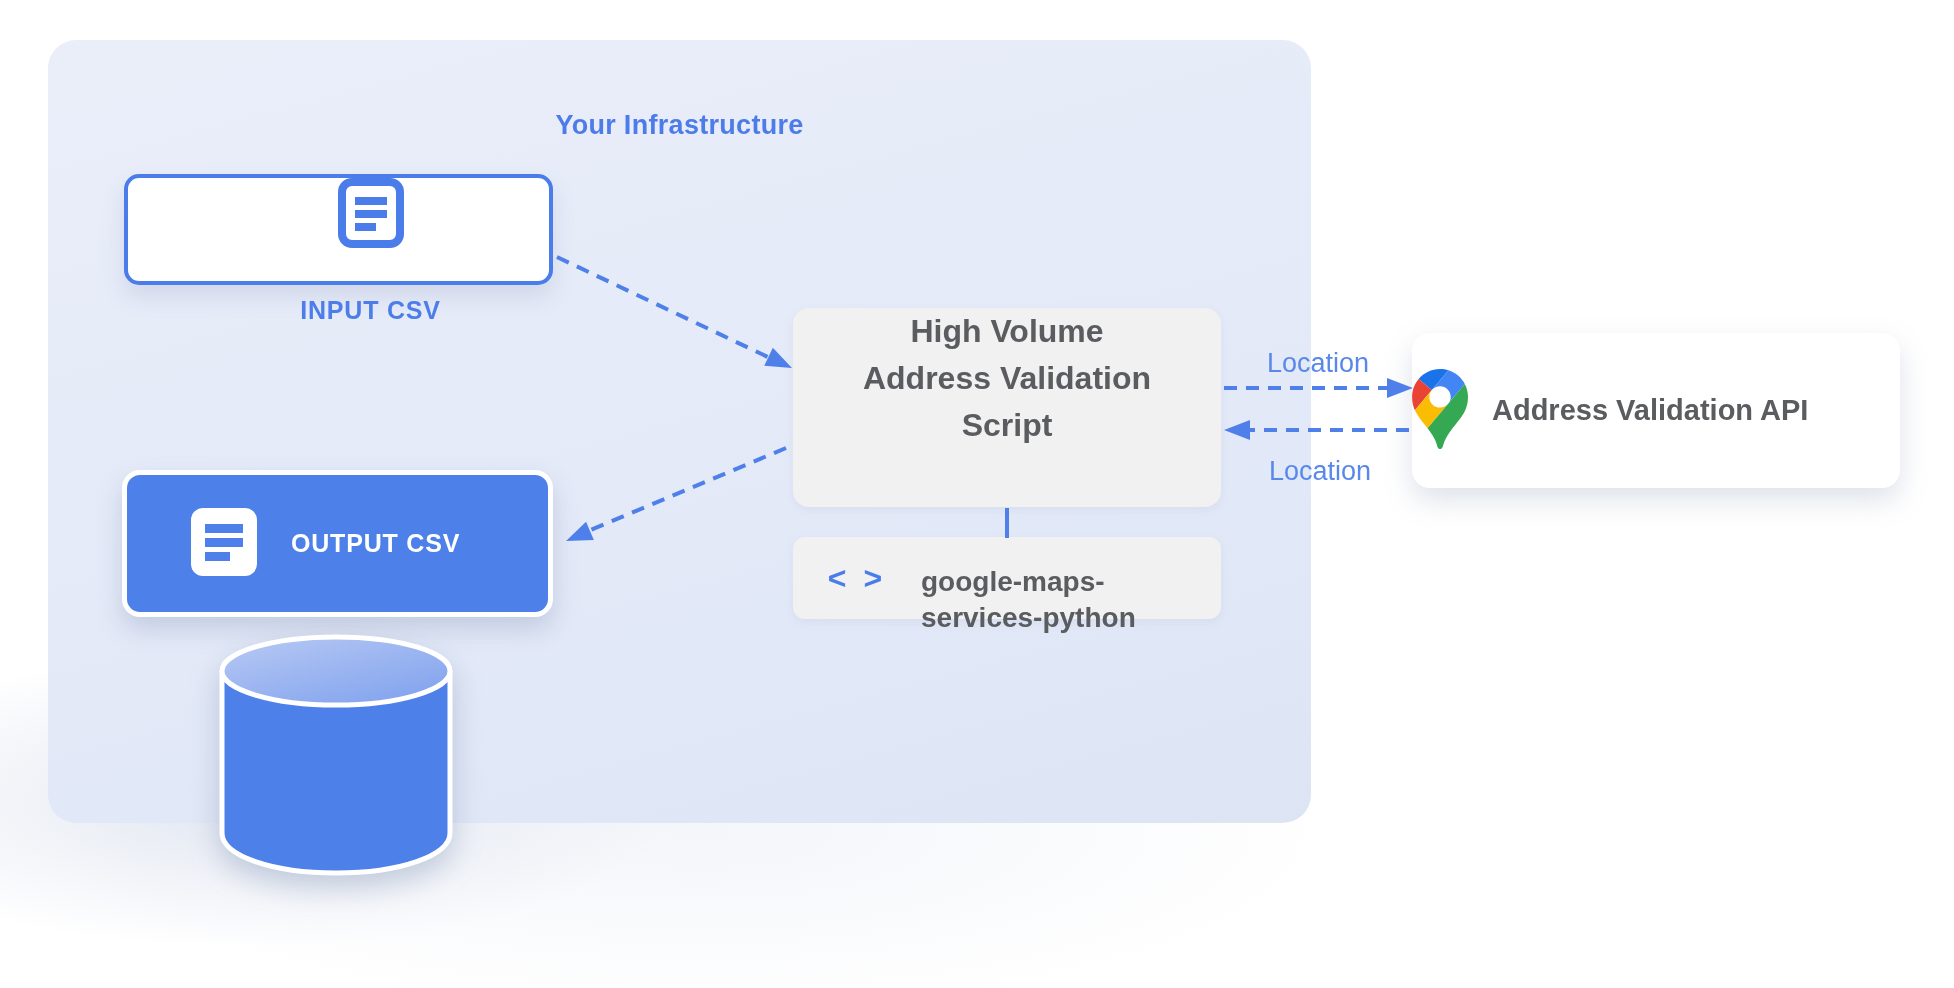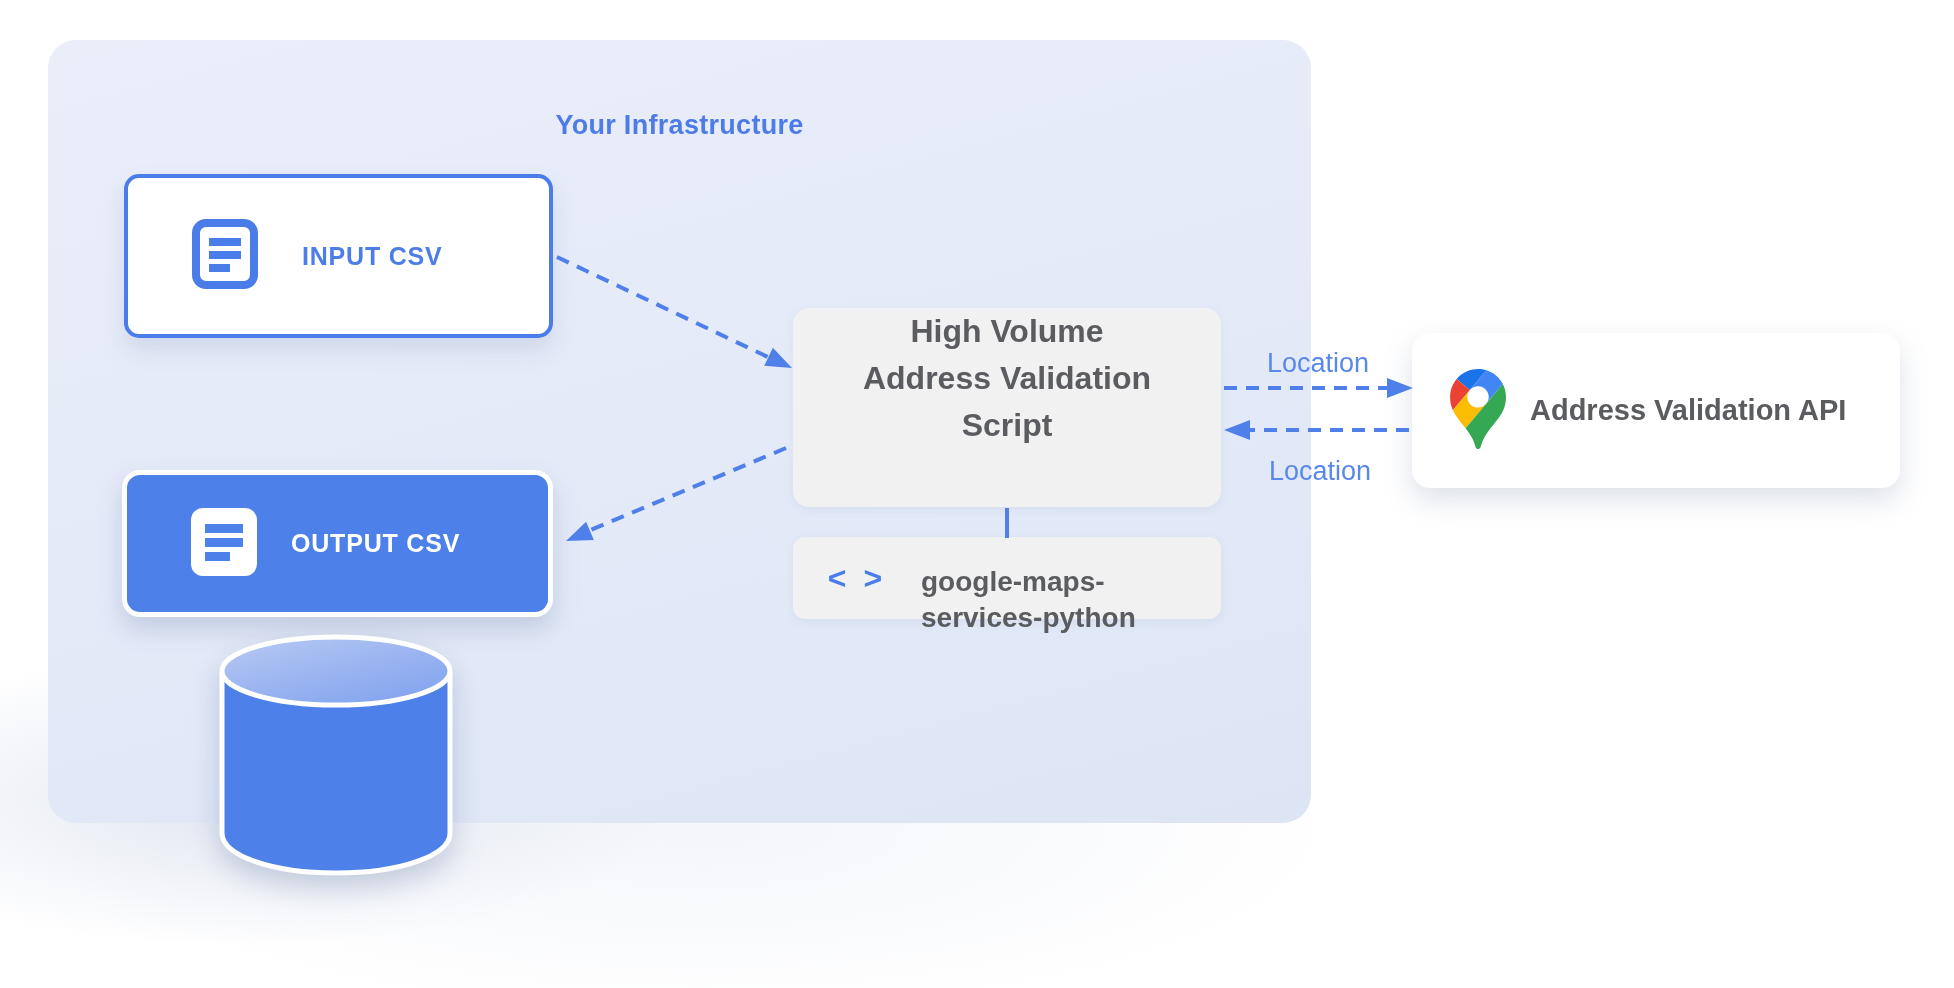--- a/index.html
+++ b/index.html
@@ -26,24 +26,24 @@
     text-align:center; font-size:27px; font-weight:bold; color:#4d7ce9;
     letter-spacing:.3px;
   }
 
   
   .csv-box {
     position:absolute; display:flex; align-items:center;
     border-radius:15px;
   }
   .input-box {
-    left:124px; top:174px; width:429px; height:164px;
+    left:124px; top:174px; width:429px; height:111px;
     background:#ffffff; border:4px solid #4a7de9;
     box-shadow:0 12px 22px rgba(110,130,170,.18);
-    padding-left:64px; gap:44px;
+    padding-left:64px; gap:44px;flex-direction:column;
   }
   .input-box .csv-label { color:#4c7de9; }
   .output-box {
     left:122px; top:470px; width:431px; height:147px;
     background:#4d80e8; border:5px solid #ffffff; border-radius:18px;
     box-shadow:0 12px 24px rgba(110,130,170,.28);
     padding-left:62px; gap:32px;
   }
   .output-box .csv-label { color:#ffffff; }
   .csv-label { font-size:25px; font-weight:bold; letter-spacing:.8px; }
@@ -82,21 +82,21 @@
     font-size:28px; line-height:36px; font-weight:bold; color:#5a5c5f;
     text-align:left;
     margin-top:44px;
   }
 
   
   .api-box {
     position:absolute; left:1412px; top:333px; width:488px; height:155px;
     background:#ffffff; border-radius:18px;
     box-shadow:0 12px 28px rgba(125,140,170,.25);
-    display:flex; align-items:center; padding-left:38px; gap:24px;
+    display:flex; align-items:center; gap:24px;
   }
   .api-label { font-size:29px; font-weight:bold; color:#5a5c5f; }
 
   
   .edge-label {
     position:absolute; width:160px; text-align:center;
     font-size:27px; color:#5988ea;
   }
   .location-label { left:1238px; top:348px; }
   .placeid-label  { left:1240px; top:456px; }

